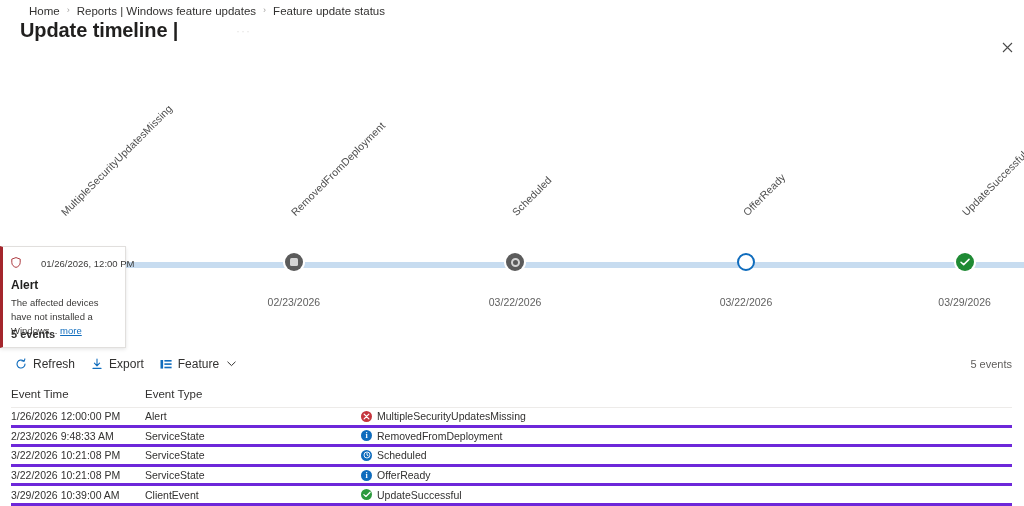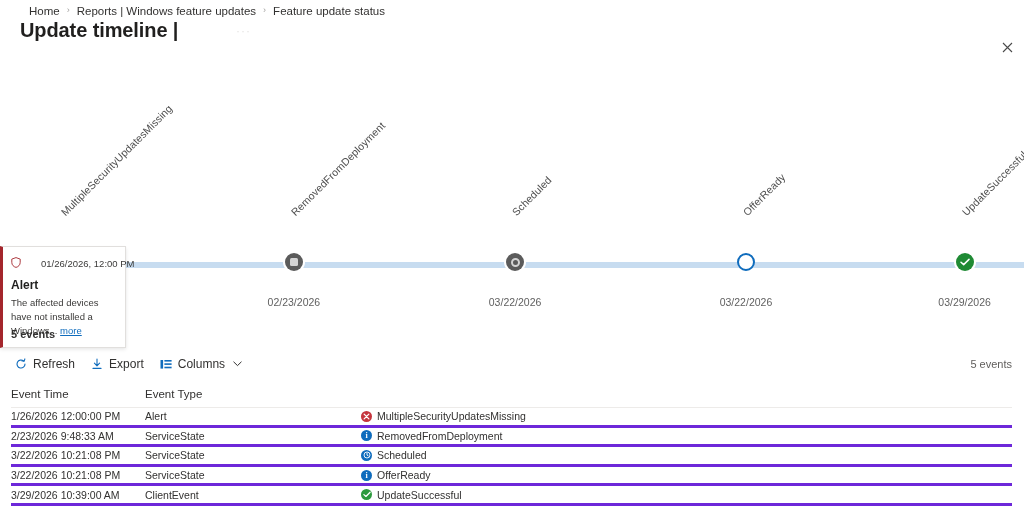--- a/index.html
+++ b/index.html
@@ -335,21 +335,21 @@
   </div>
   <div class="cmd-btn">
     <span class="cmd-icon">
       <svg width="12" height="11" viewBox="0 0 12 11" aria-hidden="true">
         <rect x="0.5" y="1" width="2.6" height="8.6" fill="#0f6cbd"></rect>
         <rect x="4.4" y="1" width="7.2" height="1.6" fill="#0f6cbd"></rect>
         <rect x="4.4" y="4.3" width="7.2" height="1.6" fill="#0f6cbd"></rect>
         <rect x="4.4" y="7.7" width="7.2" height="1.6" fill="#0f6cbd"></rect>
       </svg>
     </span>
-    <span>Columns</span>
+    <span>Feature</span>
     <span class="cmd-chevron">
       <svg width="9" height="6" viewBox="0 0 9 6" aria-hidden="true">
         <path d="M0.8 1 L4.5 4.6 L8.2 1" fill="none" stroke="#323130" stroke-width="1" stroke-linecap="round" stroke-linejoin="round"></path>
       </svg>
     </span>
   </div>
   <div class="cmd-right">5 events</div>
 </div>
 
 <div class="table">

